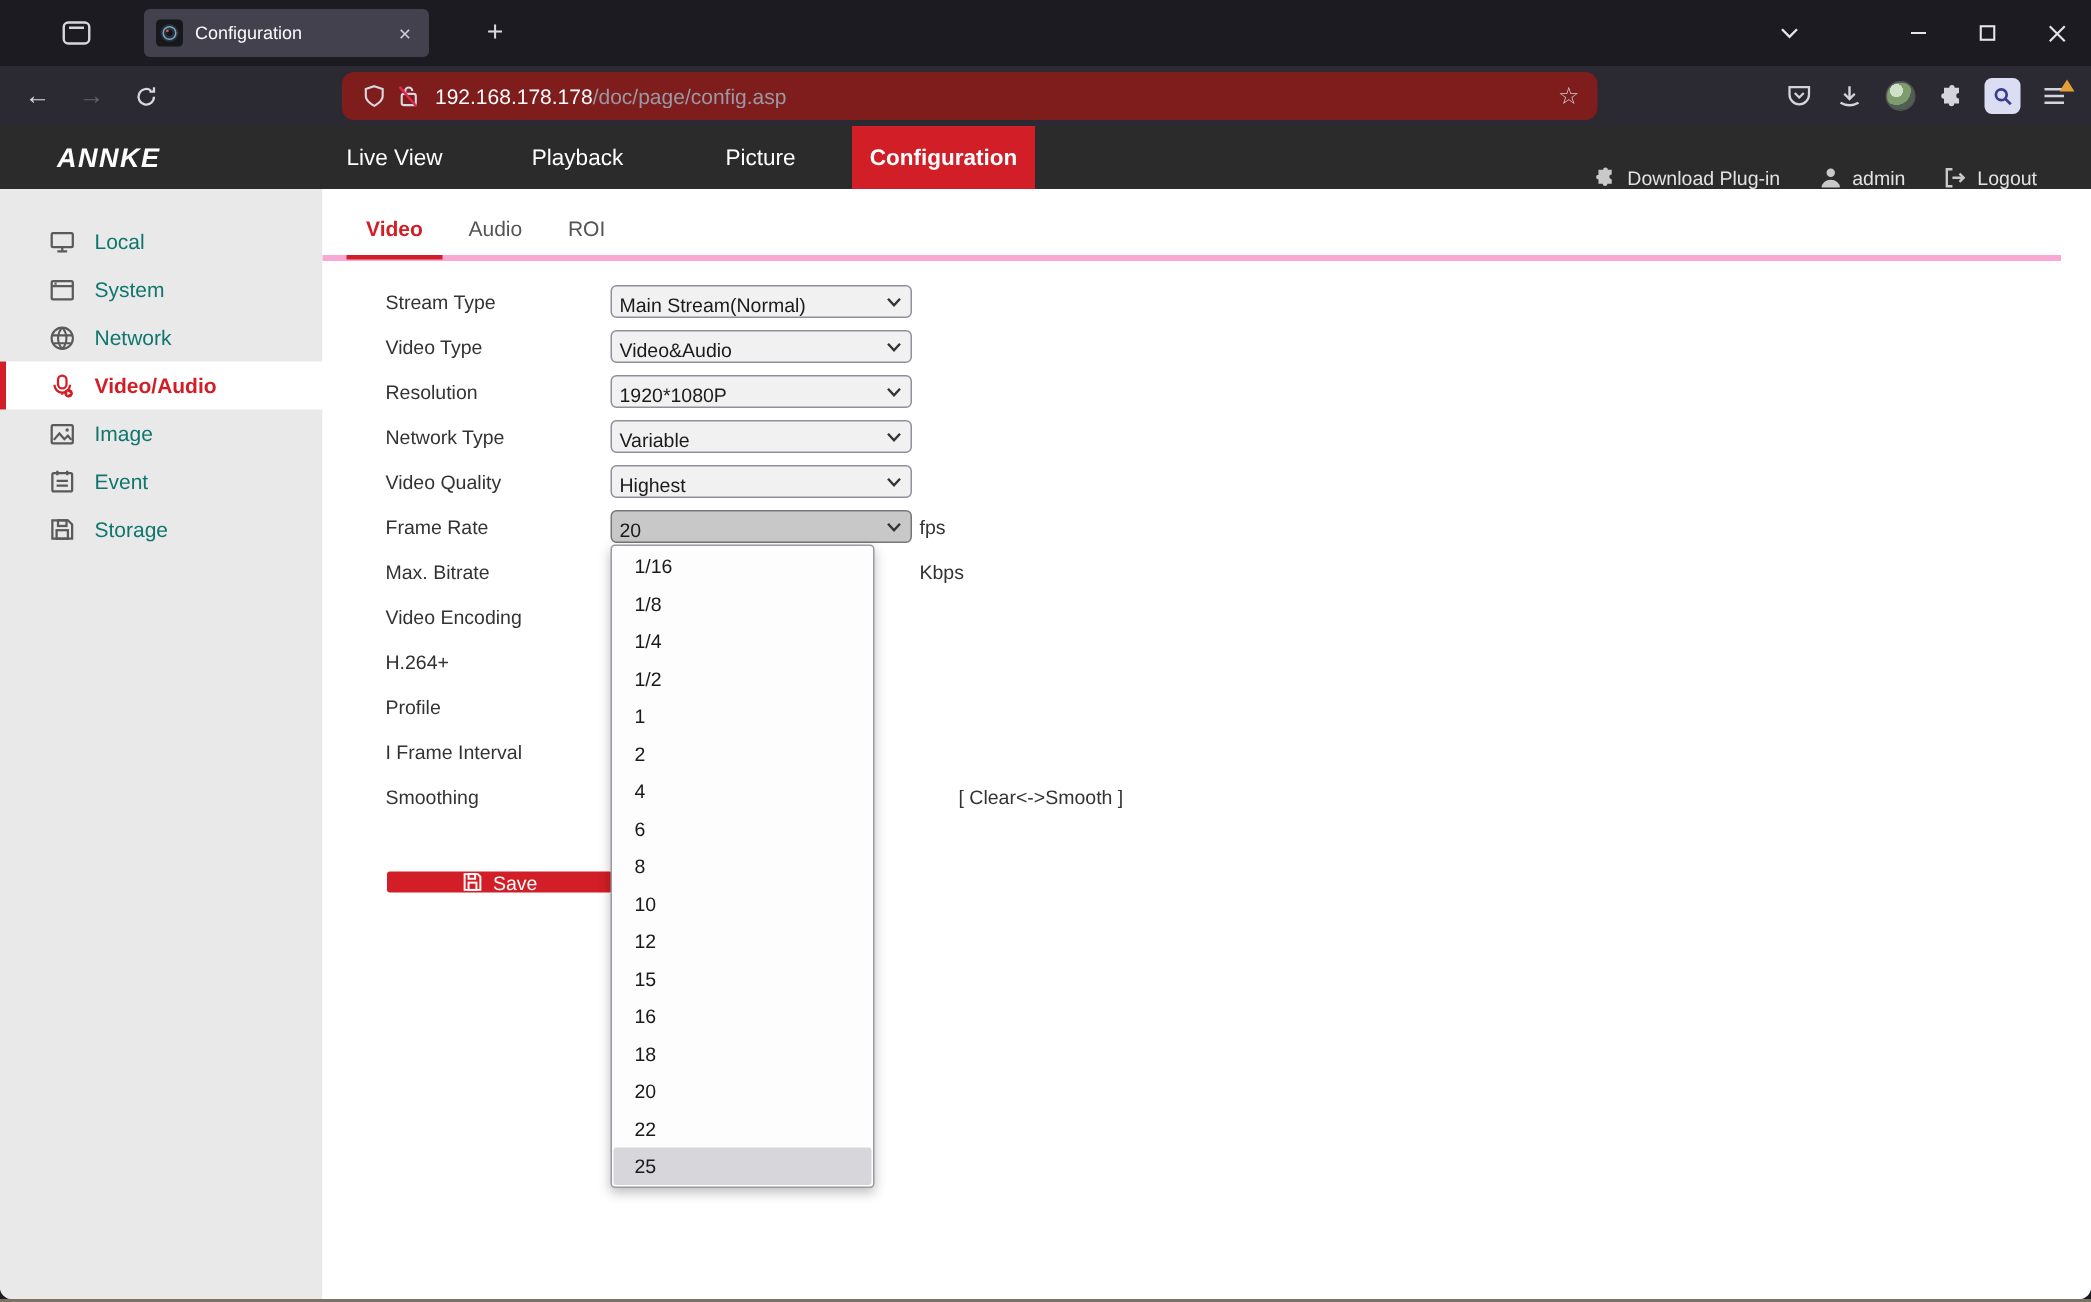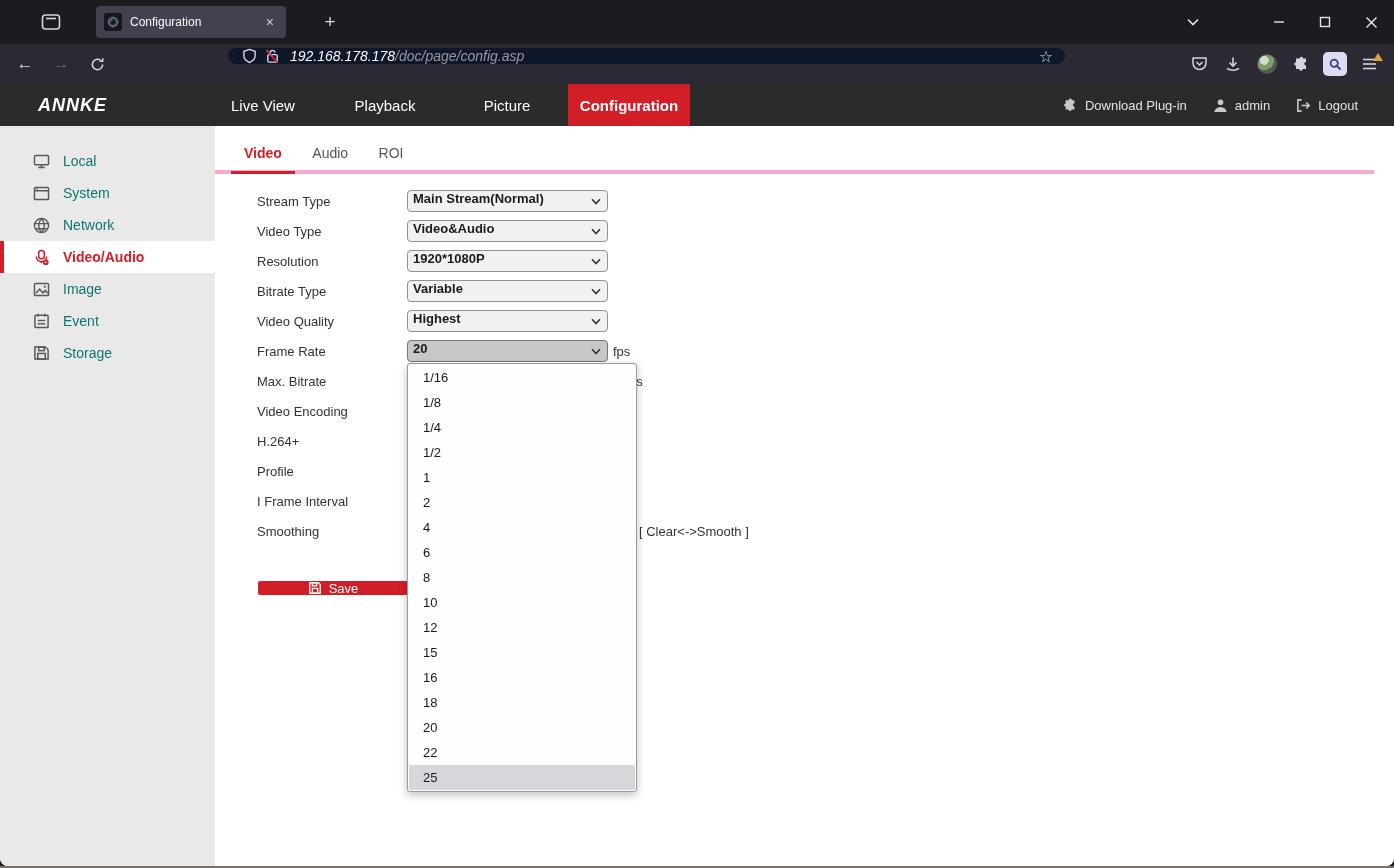--- a/index.html
+++ b/index.html
@@ -19,43 +19,43 @@
   .win-controls { position:absolute; right:0; top:0; height:44px; display:flex; align-items:center; }
   .win-btn { width:46px; height:44px; display:flex; align-items:center; justify-content:center; color:#e4e4ea; font-size:16px; }
   .tablist-chevron { margin-right:40px; }
 
   
   .toolbar { height:40px; background:#2b2a33; display:flex; align-items:center; position:relative; }
   .nav-btn { width:32px; height:30px; display:flex; align-items:center; justify-content:center; border-radius:4px;
              color:#d8d8e0; font-size:17px; margin-left:4px; }
   .nav-btn.back { margin-left:9px; }
   .nav-btn.disabled { color:#63626b; }
-  .urlbar { position:absolute; left:228px; top:4px; width:837px; height:16px; background:#0f172a; border-radius:8px;
-            display:flex; align-items:center; padding:0 10px;font-style:italic; }
+  .urlbar { position:absolute; left:228px; top:4px; width:837px; height:32px; background:#7f1d1d; border-radius:8px;
+            display:flex; align-items:center; padding:0 10px; }
   .urlbar .shield { color:#d8d8e0; margin:0 8px 0 4px; display:flex; }
   .urlbar .lock { position:relative; display:flex; margin-right:10px; color:#d8d8e0; }
   .url-text { font-size:14px; color:#fbfbfe; flex:1; white-space:nowrap; overflow:hidden; }
   .url-text .path { color:#9a99a3; }
   .url-star { color:#d0d0da; font-size:16px; margin-right:2px; }
   .tb-icons { position:absolute; right:8px; top:0; height:40px; display:flex; align-items:center; }
   .tb-icon { width:34px; height:30px; display:flex; align-items:center; justify-content:center; color:#d4d4dc; border-radius:4px; position:relative; }
   .avatar { width:20px; height:20px; border-radius:50%;
             background:radial-gradient(circle at 35% 30%, #cfe0c8 0 25%, #7f9c6e 26% 55%, #4e5f54 56% 100%); border:1px solid #555; }
   .ext-search { width:24px; height:24px; background:#dbdef2; border-radius:5px; display:flex; align-items:center; justify-content:center; color:#3a3d8f; }
   .menu-badge { position:absolute; top:4px; right:3px; width:0; height:0; border-left:5px solid transparent;
                 border-right:5px solid transparent; border-bottom:8px solid #e49f38; transform:rotate(0deg); }
 
   
   .app-header { height:42px; background:#2b2b2b; position:relative; display:flex; align-items:center; }
   .logo { margin-left:38px; color:#fff; font-size:18px; font-weight:bold; font-style:italic; letter-spacing:1px; }
   .main-nav { position:absolute; left:202px; top:0; height:42px; display:flex; }
   .main-nav .nav-item { width:122px; height:42px; display:flex; align-items:center; justify-content:center;
                         color:#ffffff; font-size:15px; }
   .main-nav .nav-item.active { background:var(--red); font-weight:bold; }
-  .header-actions { position:absolute; right:36px; top:0; height:42px; display:flex; align-items:center; gap:26px; }
+  .header-actions { position:absolute; right:36px; top:0; height:42px; display:flex; align-items:flex-end; gap:26px; }
   .header-action { display:flex; align-items:center; gap:7px; color:#e2e2e2; font-size:13px; }
   .header-action svg { color:#c9c9c9; }
 
   
   .app-body { height:740px; display:flex; background:#fff; border-radius:0 0 8px 8px; overflow:hidden; }
   .sidebar { width:215px; background:#e9e9e9; padding-top:19px; flex-shrink:0; }
   .side-item { height:32px; display:flex; align-items:center; border-left:4px solid transparent; padding-left:29px;
                color:#0f766e; font-size:14px; gap:13px; }
   .side-item svg { color:#5a5a5a; }
   .side-item.active { background:#fff; border-left-color:var(--red); color:var(--red); font-weight:bold; }
@@ -66,33 +66,33 @@
   
   .tabs { position:absolute; top:0; left:0; right:20px; padding:18px 0 0 16px; border-bottom:4px solid #f9a8d4; height:48px; }
   .tab-item { display:inline-block; padding:0 13px 10px; font-size:14px; color:#555; }
   .tab-item.active { color:var(--red); font-weight:bold; border-bottom:3px solid var(--red); margin-bottom:-2px; }
 
   
   .form { position:absolute; top:60px; left:0; right:0; }
   .form-row { height:30px; display:flex; align-items:center; }
   .form-label { margin-left:42px; width:150px; font-size:13px; color:#333; }
   .select { width:201px; height:22px; background:#f1f1f1; border:1px solid #8f8f9d; border-radius:4px;
-            display:flex; align-items:flex-start; padding:0 6px 0 5px; font-size:13px; color:#1a1a1a; position:relative;font-weight:bold; }
+            display:flex; align-items:flex-end; padding:0 6px 0 5px; font-size:13px; color:#1a1a1a; position:relative; }
   .select.focused { background:#c8c8c8; border-color:#767676; }
   .select .chev { position:absolute; right:6px; top:7px; color:#333; }
   .control-gap { width:201px; height:22px; }
   .control-gap.wide { width:227px; }
   .unit { font-size:13px; color:#333; margin-left:5px; }
 
   .save-btn { position:absolute; left:43px; top:455px; width:150px; height:14px; background:var(--red); border:none;
               border-radius:2px; color:#fff; font-size:13px; display:flex; align-items:center; justify-content:center; gap:7px;
               font-family:inherit; }
 
   
-  .dropdown { position:absolute; left:192px; top:237px; width:230px; height:429px; background:#fdfdfe;
+  .dropdown { position:absolute; left:192px; top:237px; width:176px; height:429px; background:#fdfdfe;
               border:1px solid #9a9aa2; border-radius:3px; box-shadow:0 3px 8px rgba(0,0,0,.25); z-index:5;
               display:flex; flex-direction:column; padding:1px; }
   .dd-option { flex:1; display:flex; align-items:center; padding-left:14px; font-size:13px; color:#1a1a1a; }
   .dd-option.highlighted { background:#d7d7db; border-radius:2px; }
 
   .bottom-strip { height:2px; background:#7b7265; }
 
   :root { --red:#d21e26; }
 </style>
 </head>
@@ -336,21 +336,21 @@
       <div class="form-row">
         <div class="form-label">Resolution</div>
         <div class="select">
           <span>1920*1080P</span>
           <svg class="chev" width="10" height="7" viewBox="0 0 10 7" fill="none" stroke="currentColor" stroke-width="1.6">
               <polyline points="1,1.2 5,5.5 9,1.2"></polyline>
             </svg>
         </div>
       </div>
       <div class="form-row">
-        <div class="form-label">Bitrate Type</div>
+        <div class="form-label">Network Type</div>
         <div class="select">
           <span>Variable</span>
           <svg class="chev" width="10" height="7" viewBox="0 0 10 7" fill="none" stroke="currentColor" stroke-width="1.6">
               <polyline points="1,1.2 5,5.5 9,1.2"></polyline>
             </svg>
         </div>
       </div>
       <div class="form-row">
         <div class="form-label">Video Quality</div>
         <div class="select">

